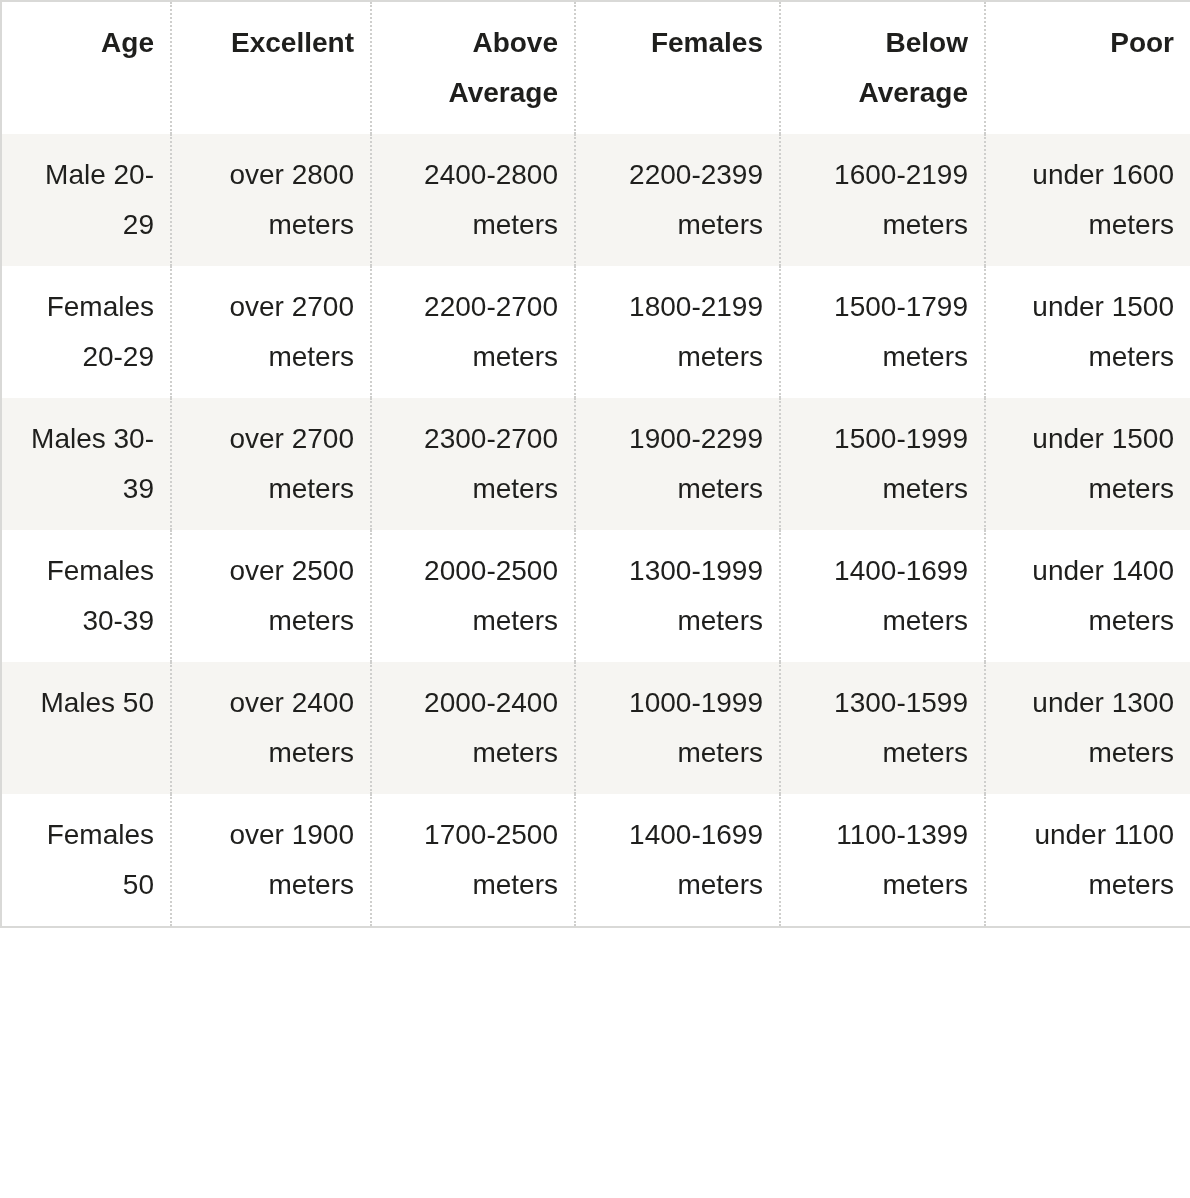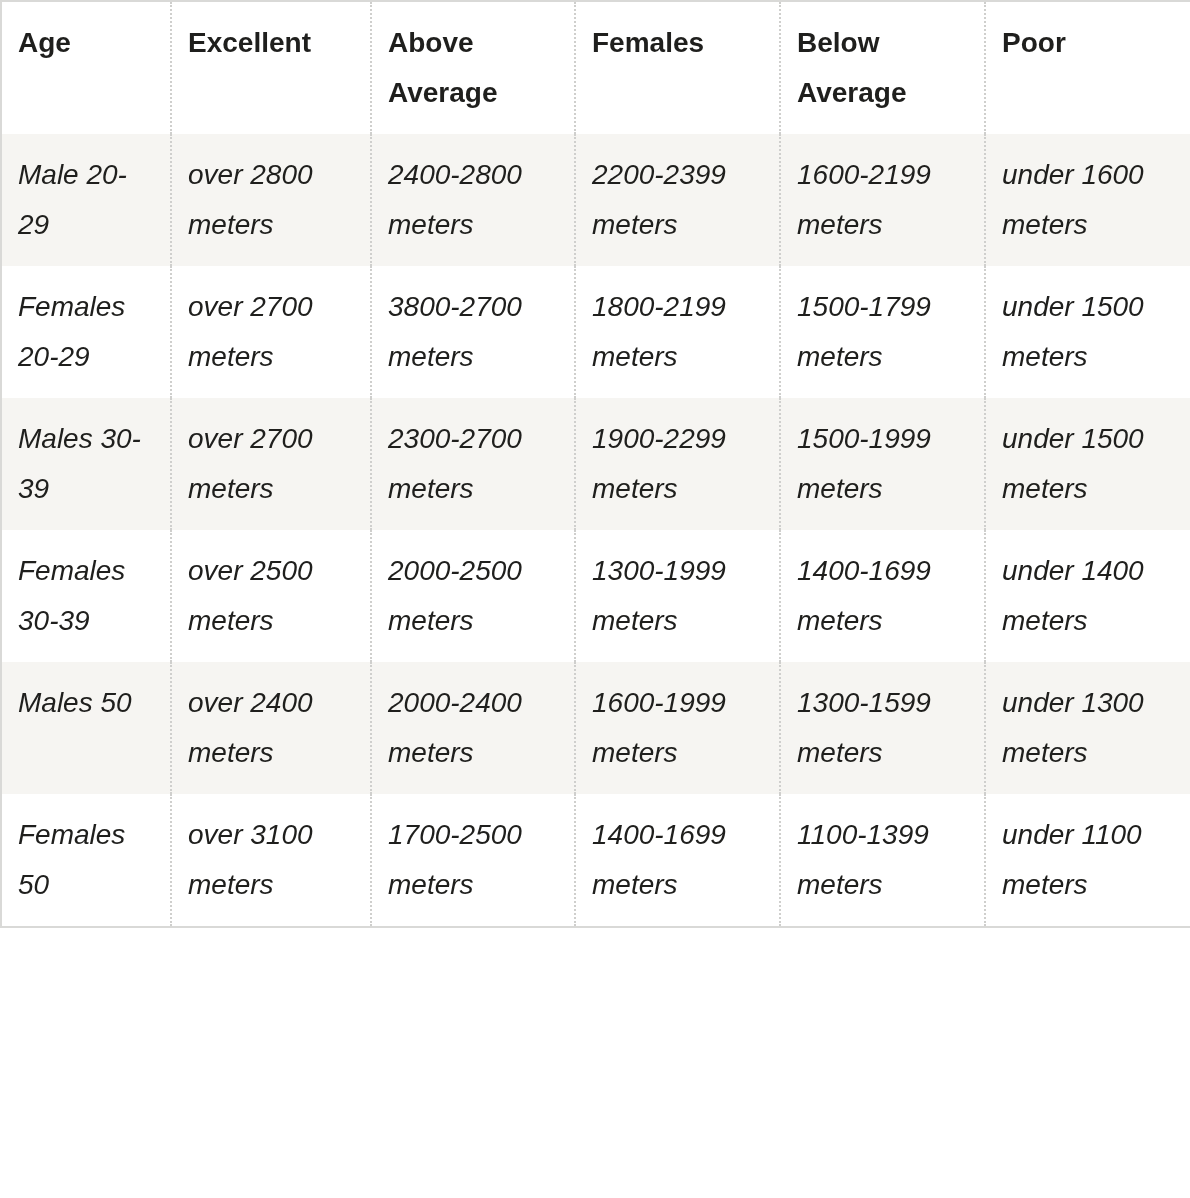--- a/index.html
+++ b/index.html
@@ -18,32 +18,31 @@
     width: 1190px;
     table-layout: fixed;
     border-collapse: collapse;
     border: 2px solid var(--border);
     font-family: "Liberation Sans", "DejaVu Sans", sans-serif;
     font-size: 28px;
     line-height: 50px;
     color: var(--text);
   }
   th, td {
-    text-align: left;
+    text-align: right;
     vertical-align: top;
     padding: 16px 16px;
     overflow-wrap: break-word;
   }
   th {
     font-weight: 700;
     background: var(--header-bg);
   }
   td {
     font-weight: 400;
-    font-style: italic;
   }
   th + th, td + td {
     border-left: 2px dotted var(--dotted-divider);
   }
   tbody tr:nth-child(odd) td {
     background: var(--stripe-bg);
   }
   tbody tr:nth-child(even) td {
     background: #ffffff;
   }
@@ -75,21 +74,21 @@
       <td>Male 20-29</td>
       <td>over 2800 meters</td>
       <td>2400-2800 meters</td>
       <td>2200-2399 meters</td>
       <td>1600-2199 meters</td>
       <td>under 1600 meters</td>
     </tr>
     <tr>
       <td>Females 20-29</td>
       <td>over 2700 meters</td>
-      <td>3800-2700 meters</td>
+      <td>2200-2700 meters</td>
       <td>1800-2199 meters</td>
       <td>1500-1799 meters</td>
       <td>under 1500 meters</td>
     </tr>
     <tr>
       <td>Males 30-39</td>
       <td>over 2700 meters</td>
       <td>2300-2700 meters</td>
       <td>1900-2299 meters</td>
       <td>1500-1999 meters</td>
@@ -100,26 +99,26 @@
       <td>over 2500 meters</td>
       <td>2000-2500 meters</td>
       <td>1300-1999 meters</td>
       <td>1400-1699 meters</td>
       <td>under 1400 meters</td>
     </tr>
     <tr>
       <td>Males 50</td>
       <td>over 2400 meters</td>
       <td>2000-2400 meters</td>
-      <td>1600-1999 meters</td>
+      <td>1000-1999 meters</td>
       <td>1300-1599 meters</td>
       <td>under 1300 meters</td>
     </tr>
     <tr>
       <td>Females 50</td>
-      <td>over 3100 meters</td>
+      <td>over 1900 meters</td>
       <td>1700-2500 meters</td>
       <td>1400-1699 meters</td>
       <td>1100-1399 meters</td>
       <td>under 1100 meters</td>
     </tr>
   </tbody>
 </table>
 
 </body></html>

